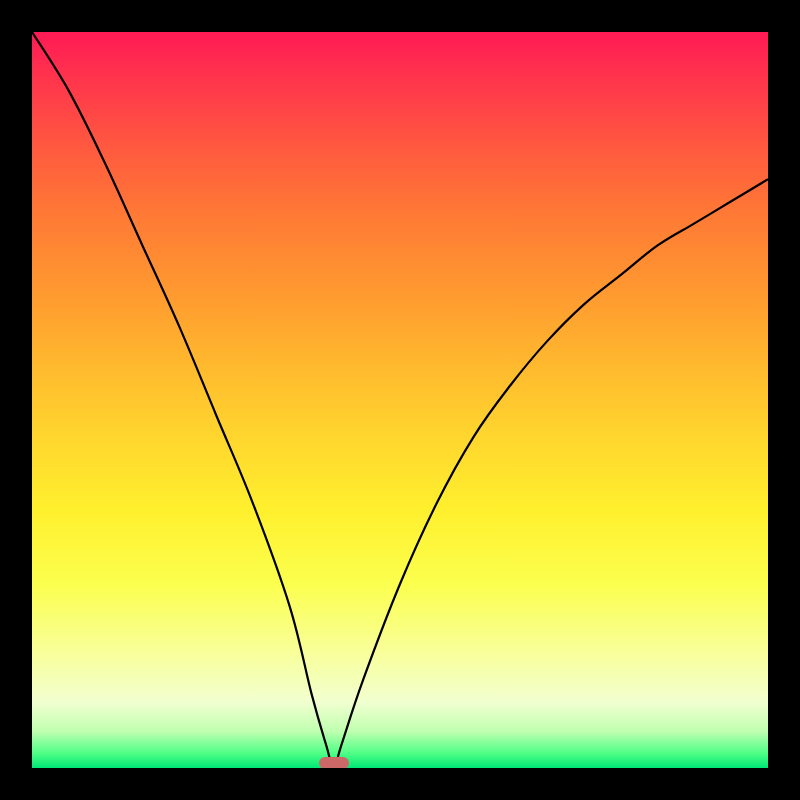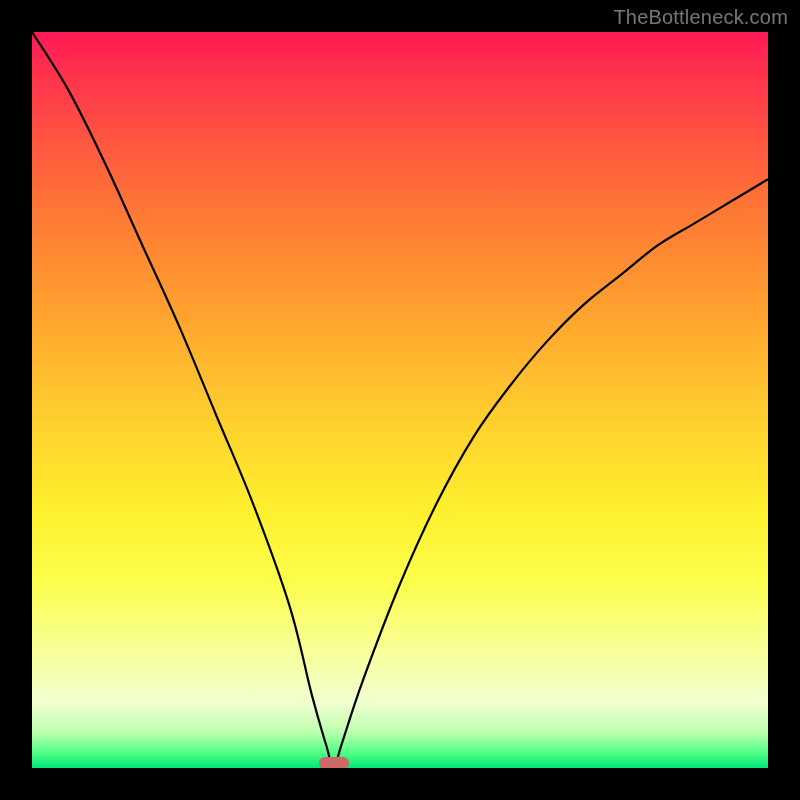--- a/index.html
+++ b/index.html
@@ -78,14 +78,13 @@
 <body>
 
 <div class="frame">
   <div class="plot-area">
     <div class="gradient"></div>
     <svg class="curve-svg" viewBox="0 0 736 736" preserveAspectRatio="none">
       <path class="curve-path" d="M 0.00 0.00 C 6.62 10.60, 23.55 35.03, 36.80 58.88 C 50.05 82.73, 60.35 104.66, 73.60 132.48 C 86.85 160.30, 97.15 184.29, 110.40 213.44 C 123.65 242.59, 133.95 263.93, 147.20 294.40 C 160.45 324.87, 170.75 350.92, 184.00 382.72 C 197.25 414.52, 207.55 436.60, 220.80 471.04 C 234.05 505.48, 247.00 539.64, 257.60 574.08 C 268.20 608.52, 273.06 637.23, 279.68 662.40 C 286.30 687.57, 290.43 700.67, 294.40 713.92 C 298.37 727.17, 299.11 736.00, 301.76 736.00 C 304.41 736.00, 303.82 729.82, 309.12 713.92 C 314.42 698.02, 320.60 676.83, 331.20 647.68 C 341.80 618.53, 354.75 583.80, 368.00 552.00 C 381.25 520.20, 391.55 497.54, 404.80 471.04 C 418.05 444.54, 428.35 426.00, 441.60 404.80 C 454.85 383.60, 465.15 370.50, 478.40 353.28 C 491.65 336.06, 501.95 323.69, 515.20 309.12 C 528.45 294.55, 538.75 284.24, 552.00 272.32 C 565.25 260.40, 575.55 253.48, 588.80 242.88 C 602.05 232.28, 612.35 222.71, 625.60 213.44 C 638.85 204.17, 649.15 199.31, 662.40 191.36 C 675.65 183.41, 685.95 177.23, 699.20 169.28 C 712.45 161.33, 729.38 151.17, 736.00 147.20"></path>
     </svg>
     <div class="marker" style="left: 286.76px; top: 725px;"></div>
   </div>
-  <div class="attribution">TheBottleneck.com</div>
 </div>
 
 </body></html>

